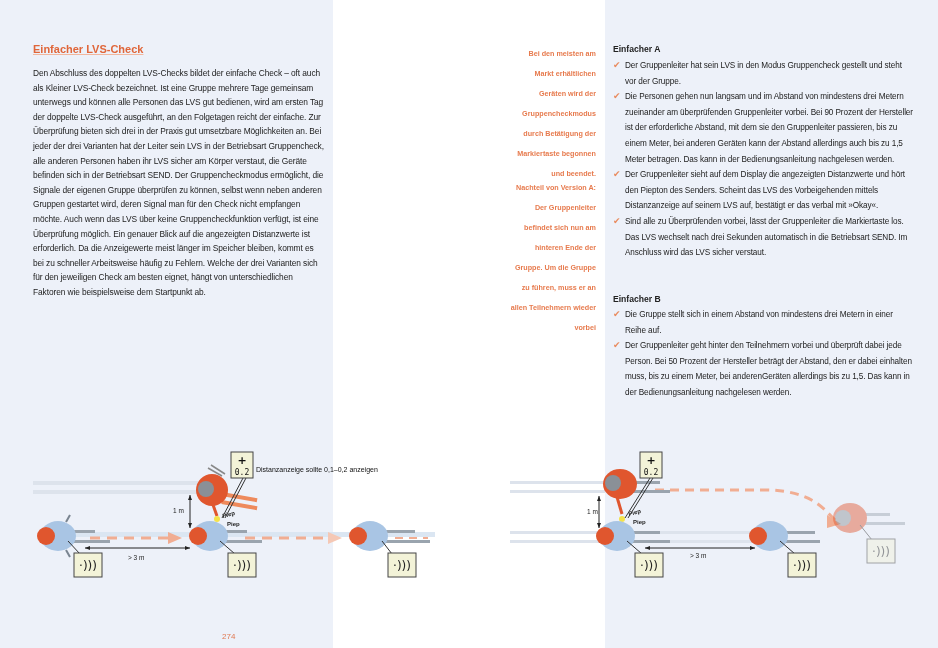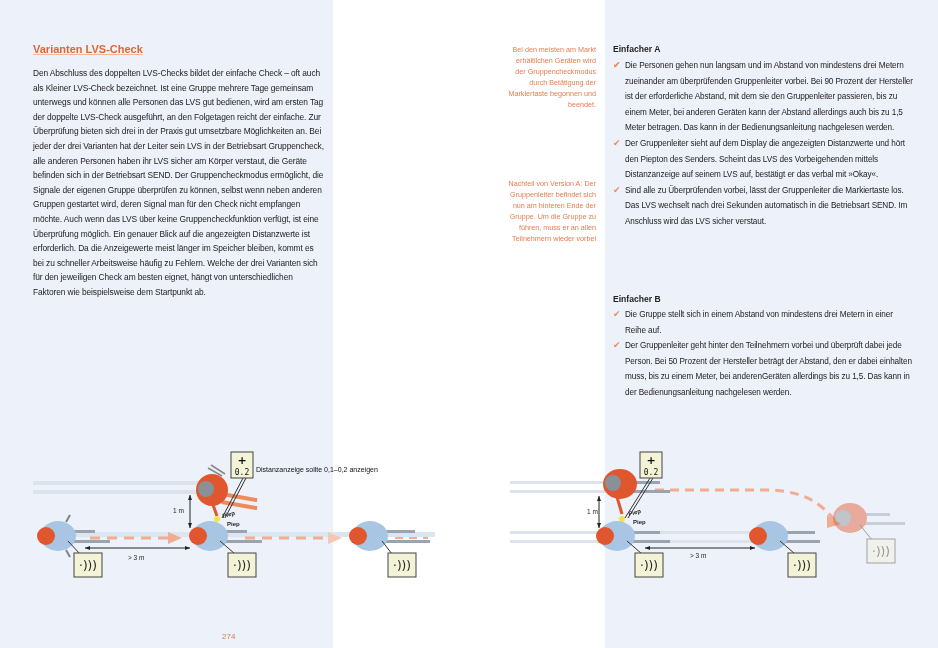--- a/index.html
+++ b/index.html
@@ -21,21 +21,21 @@
   }
   .body-text {
     position: absolute; left: 33px; top: 58px; width: 292px;
     font-size: 8.4px; line-height: 14.6px; color: #222;
     letter-spacing: -0.1px;
     margin-top: 8px;
   }
 
   .margin-note {
     position: absolute; width: 88px; text-align: right;
-    font-size: 7.2px; line-height: 11px; font-weight: normal; color: #e77b4e;
+    font-size: 7.2px; line-height: 20px; font-weight: bold; color: #e77b4e;
   }
   .note-1 { left: 508px; top: 44px; }
   .note-2 { left: 508px; top: 178px; }
 
   .variant-title {
     position: absolute; left: 613px; font-size: 8.6px; font-weight: bold; color: #222;
   }
   .var-a-title { top: 44px; }
   .var-b-title { top: 294px; }
 
@@ -65,29 +65,29 @@
     position: absolute; left: 256px; top: 466px; font-size: 7px; color: #111;
   }
 </style>
 </head>
 <body>
 
 <div class="page page-left"></div>
 <div class="gutter"></div>
 <div class="page page-right"></div>
 
-<div class="heading">Varianten LVS-Check</div>
+<div class="heading">Einfacher LVS-Check</div>
 <div class="body-text">Den Abschluss des doppelten LVS-Checks bildet der einfache Check – oft auch als Kleiner LVS-Check bezeichnet. Ist eine Gruppe mehrere Tage gemeinsam unterwegs und können alle Personen das LVS gut bedienen, wird am ersten Tag der doppelte LVS-Check ausgeführt, an den Folgetagen reicht der einfache. Zur Überprüfung bieten sich drei in der Praxis gut umsetzbare Möglichkeiten an. Bei jeder der drei Varianten hat der Leiter sein LVS in der Betriebsart Gruppencheck, alle anderen Personen haben ihr LVS sicher am Körper verstaut, die Geräte befinden sich in der Betriebsart SEND. Der Gruppencheckmodus ermöglicht, die Signale der eigenen Gruppe überprüfen zu können, selbst wenn neben anderen Gruppen gestartet wird, deren Signal man für den Check nicht empfangen möchte. Auch wenn das LVS über keine Gruppencheckfunktion verfügt, ist eine Überprüfung möglich. Ein genauer Blick auf die angezeigten Distanzwerte ist erforderlich. Da die Anzeigewerte meist länger im Speicher bleiben, kommt es bei zu schneller Arbeitsweise häufig zu Fehlern. Welche der drei Varianten sich für den jeweiligen Check am besten eignet, hängt von unterschiedlichen Faktoren wie beispielsweise dem Startpunkt ab.</div>
 
 <div class="margin-note note-1">Bei den meisten am Markt erhältlichen Geräten wird der Gruppencheckmodus durch Betätigung der Markiertaste begonnen und beendet.</div>
 <div class="margin-note note-2">Nachteil von Version A: Der Gruppenleiter befindet sich nun am hinteren Ende der Gruppe. Um die Gruppe zu führen, muss er an allen Teilnehmern wieder vorbei</div>
 
 <div class="variant-title var-a-title">Einfacher A</div>
 <ul class="checklist checklist-a">
-  <li><span class="check">✔</span></li>
+  <li><span class="check">✔</span><span>Der Gruppenleiter hat sein LVS in den Modus Gruppencheck gestellt und steht vor der Gruppe.</span></li>
   <li><span class="check">✔</span><span>Die Personen gehen nun langsam und im Abstand von mindestens drei Metern zueinander am überprüfenden Gruppenleiter vorbei. Bei 90 Prozent der Hersteller ist der erforderliche Abstand, mit dem sie den Gruppenleiter passieren, bis zu einem Meter, bei anderen Geräten kann der Abstand allerdings auch bis zu 1,5 Meter betragen. Das kann in der Bedienungsanleitung nachgelesen werden.</span></li>
   <li><span class="check">✔</span><span>Der Gruppenleiter sieht auf dem Display die angezeigten Distanzwerte und hört den Piepton des Senders. Scheint das LVS des Vorbeigehenden mittels Distanzanzeige auf seinem LVS auf, bestätigt er das verbal mit »Okay«.</span></li>
   <li><span class="check">✔</span><span>Sind alle zu Überprüfenden vorbei, lässt der Gruppenleiter die Markiertaste los. Das LVS wechselt nach drei Sekunden automatisch in die Betriebsart SEND. Im Anschluss wird das LVS sicher verstaut.</span></li>
 </ul>
 
 <div class="variant-title var-b-title">Einfacher B</div>
 <ul class="checklist checklist-b">
   <li><span class="check">✔</span><span>Die Gruppe stellt sich in einem Abstand von mindestens drei Metern in einer Reihe auf.</span></li>
   <li><span class="check">✔</span><span>Der Gruppenleiter geht hinter den Teilnehmern vorbei und überprüft dabei jede Person. Bei 50 Prozent der Hersteller beträgt der Abstand, den er dabei einhalten muss, bis zu einem Meter, bei anderenGeräten allerdings bis zu 1,5. Das kann in der Bedienungsanleitung nachgelesen werden.</span></li>
 </ul>

